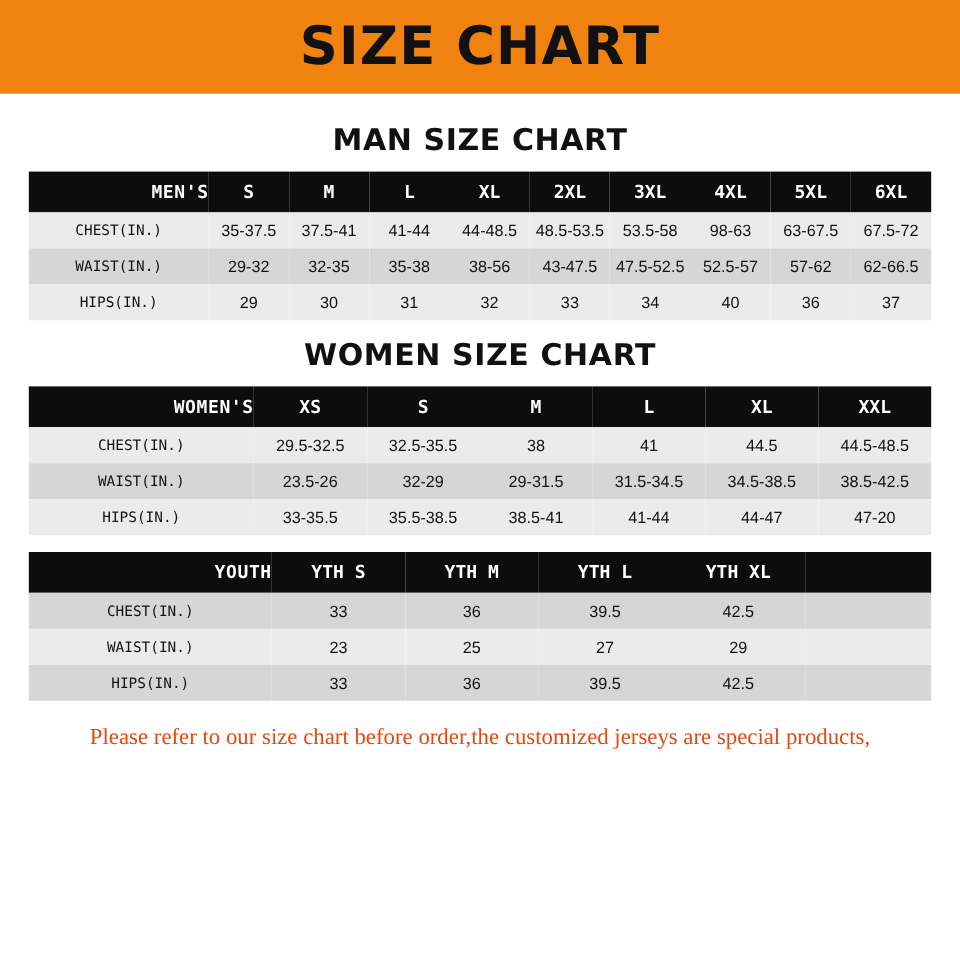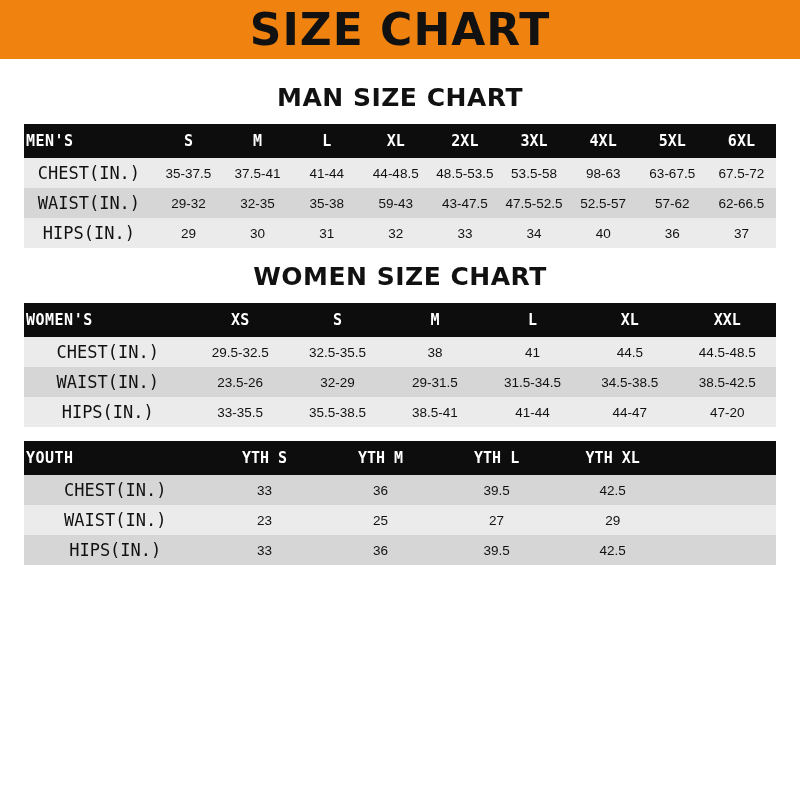--- a/index.html
+++ b/index.html
@@ -16,21 +16,21 @@
   .page {
     position: relative;
     width: 800px;
     height: 800px;
     background: #ffffff;
     box-sizing: border-box;
   }
   
   .banner {
     position: relative;
-    height: 59px;
+    height: 78px;
     background: #f0820f;
     display: flex;
     align-items: center;
     justify-content: center;
   }
   .banner-title {
     font-family: "DejaVu Sans", sans-serif;
     font-weight: bold;
     font-size: 44px;
     letter-spacing: 1px;
@@ -72,38 +72,38 @@
   .hdr-row th {
     font-family: "DejaVu Sans Mono", monospace;
     font-weight: bold;
     font-size: 15px;
     color: #ffffff;
     text-align: center;
     height: 34px;
     vertical-align: middle;
   }
   .hdr-row th.first {
-    text-align: left;
-    padding-left: 2px;
+    text-align: right;
+    padding-left: 22px;
     letter-spacing: 0.5px;
   }
   .data-row {
     height: 30px;
   }
   .data-row td {
     font-family: "Liberation Sans", sans-serif;
     font-size: 13.5px;
     color: #111111;
     text-align: center;
     height: 30px;
     vertical-align: middle;
   }
   .data-row td.first {
     font-family: "DejaVu Sans Mono", monospace;
-    font-size: 17px;
+    font-size: 12px;
     text-align: center;
     letter-spacing: 0px;
   }
   .row-light {
     background: #ebebeb;
   }
   .row-dark {
     background: #d6d6d6;
   }
   .footer-note {
@@ -156,21 +156,21 @@
           <td>53.5-58</td>
           <td>98-63</td>
           <td>63-67.5</td>
           <td>67.5-72</td>
         </tr>
         <tr class="data-row row-dark">
           <td class="first">WAIST(IN.)</td>
           <td>29-32</td>
           <td>32-35</td>
           <td>35-38</td>
-          <td>59-43</td>
+          <td>38-56</td>
           <td>43-47.5</td>
           <td>47.5-52.5</td>
           <td>52.5-57</td>
           <td>57-62</td>
           <td>62-66.5</td>
         </tr>
         <tr class="data-row row-light">
           <td class="first">HIPS(IN.)</td>
           <td>29</td>
           <td>30</td>
@@ -263,16 +263,17 @@
           <td>36</td>
           <td>39.5</td>
           <td>42.5</td>
           <td></td>
         </tr>
       </tbody>
         </table>
     </div>
 
     <div class="footer-note">
+      <div>Please refer to our size chart before order,the customized jerseys are special products,</div>
     </div>
 
   </div>
 </div>
 
 </body></html>

